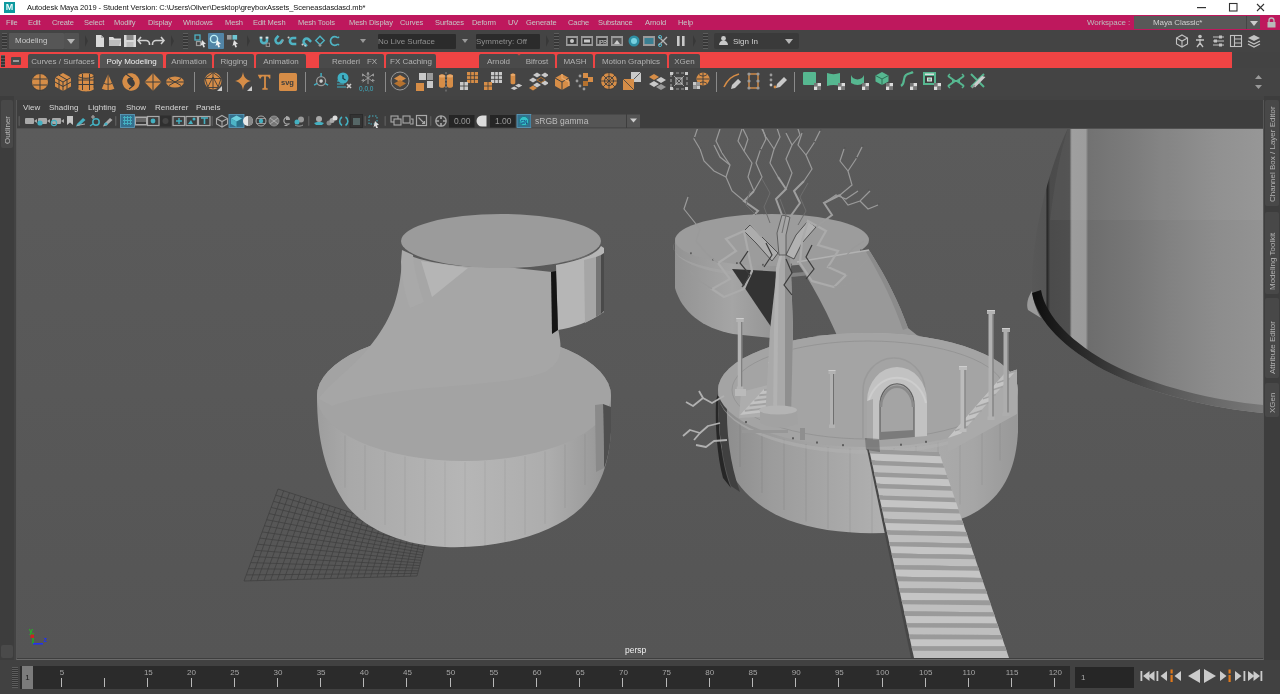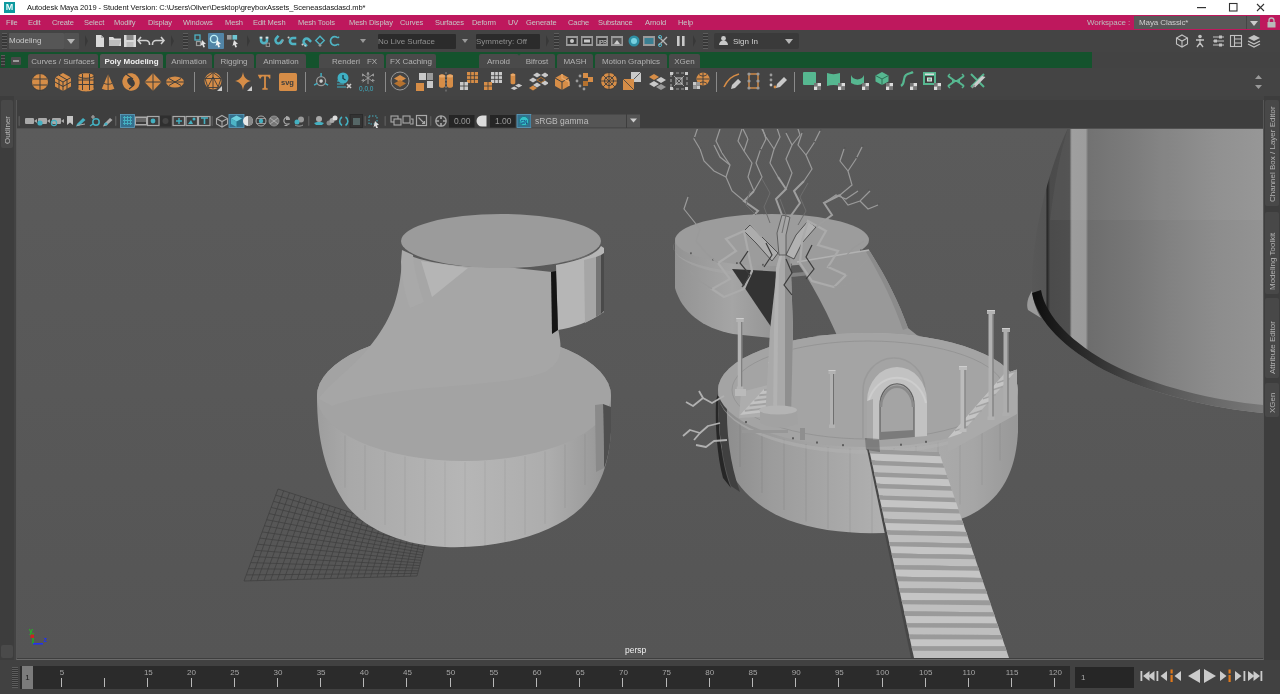--- a/index.html
+++ b/index.html
@@ -9,43 +9,43 @@
 
 #titlebar{position:absolute;left:0;top:0;width:1280px;height:15px;background:#ffffff;color:#000;}
 #titlebar .mlogo{position:absolute;left:4px;top:2px;width:11px;height:11px;background:#0e9a9f;color:#eafcfc;
 font-size:9px;font-weight:bold;text-align:center;line-height:11px;}
 #titlebar .ttext{position:absolute;left:27px;top:2.5px;font-size:7.5px;letter-spacing:-0.05px;color:#111;}
 
 #menubar{position:absolute;left:0;top:15px;width:1280px;height:15px;background:#be185d;color:#c6c6c6;font-size:7.5px;letter-spacing:-0.1px;}
 #menubar span.m{position:absolute;top:3px;}
 #wslabel{position:absolute;top:3px;left:1087px;color:#bdbdbd;font-size:8px;}
 #wsbox{position:absolute;left:1134px;top:1px;width:112px;height:13px;background:#585858;color:#cfcfcf;font-size:8px;
-padding-left:5px;line-height:13px;}
+padding-left:19px;line-height:13px;}
 #wsarrow{position:absolute;left:1246px;top:1px;width:14px;height:13px;background:#585858;border-left:1px solid #464646;}
 #wsarrow:after{content:"";position:absolute;left:3px;top:5px;border:4px solid transparent;border-top:5px solid #ccc;}
 #wslock{position:absolute;left:1267px;top:2px;width:9px;height:11px;}
 
 #statusline{position:absolute;left:0;top:30px;width:1280px;height:22px;background:#444444;}
 .grip{position:absolute;width:5px;height:16px;top:3px;
 background-image:repeating-linear-gradient(to bottom,#5d5d5d 0 1px,#373737 1px 3px);}
 #modefield{position:absolute;left:9px;top:3px;width:55px;height:16px;background:#565656;color:#c9c9c9;
-font-size:8px;line-height:16px;border-radius:1px;}
+font-size:8px;line-height:16px;padding-left:6px;border-radius:1px;}
 #modearrow{position:absolute;left:64px;top:3px;width:15px;height:16px;background:#525252;border-radius:1px;}
 #modearrow:after{content:"";position:absolute;left:3px;top:6px;border:4px solid transparent;border-top:5px solid #b5b5b5;}
 .colsep{position:absolute;top:4px;width:4px;height:14px;}
 .colsep:before{content:"";position:absolute;left:1px;top:1px;width:0px;height:0px;
 border-left:3px solid #383838;border-top:6px solid transparent;border-bottom:6px solid transparent;}
 .sic{position:absolute;top:4px;width:14px;height:14px;}
 .sbox{position:absolute;top:4px;height:15px;background:#2b2b2b;color:#8f8f8f;font-size:8px;line-height:15px;padding-left:0;border-radius:1px;}
 .hlbox{position:absolute;top:3px;width:16px;height:16px;background:#5285a6;border-radius:1px;}
 
-#shelftabs{position:absolute;left:0;top:52px;width:1092px;height:16px;background:#14532d;font-size:8px;color:#b2b2b2;}
+#shelftabs{position:absolute;left:0;top:52px;width:1232px;height:16px;background:#ef4444;font-size:8px;color:#b2b2b2;}
 #shelftabs .tab{position:absolute;top:2px;height:14px;line-height:15px;text-align:center;background:#4a4a4a;
 border-radius:2px 2px 0 0;}
-#shelftabs .tab.active{background:#545454;color:#f0f0f0;font-weight:bold;}
+#shelftabs .tab.active{background:#545454;color:#f0f0f0;font-weight:normal;}
 #shelf{position:absolute;left:0;top:68px;width:1280px;height:28px;background:#444444;}
 #shelf svg{position:absolute;top:3px;}
 
 #leftstrip{position:absolute;left:0;top:96px;width:14px;height:564px;background:#3d3d3d;}
 #outlinertab{position:absolute;left:1px;top:4px;width:12px;height:48px;background:#484848;border-radius:2px;}
 #outlinertab span{position:absolute;left:2px;top:44px;font-size:8px;color:#b8b8b8;white-space:nowrap;
 transform:rotate(-90deg);transform-origin:0 0;}
 #rightstrip{position:absolute;left:1264px;top:96px;width:16px;height:598px;background:#3d3d3d;}
 .rtab{position:absolute;left:1px;width:14px;background:#484848;border-radius:2px;}
 .rtab span{position:absolute;left:3px;font-size:8px;color:#b2b2b2;white-space:nowrap;transform:rotate(-90deg);transform-origin:0 0;}
@@ -545,20 +545,28 @@
         <span style="top:78px;">Modeling Toolkit</span>
       </div>
     <div class="rtab" style="top:202px;height:80px;">
         <span style="top:76px;">Attribute Editor</span>
       </div>
     <div class="rtab" style="top:287px;height:34px;">
         <span style="top:30px;">XGen</span>
       </div>
   </div>
   <div id="panel">
+    <div id="panelmenu">
+      <span style="left:6px">View</span>
+      <span style="left:32px">Shading</span>
+      <span style="left:71px">Lighting</span>
+      <span style="left:109px">Show</span>
+      <span style="left:138px">Renderer</span>
+      <span style="left:179px">Panels</span>
+    </div>
     <div id="paneltools">
       <svg width="660" height="14" viewBox="16 114 660 14" style="position:absolute;left:0;top:0;">
         <g id="ptools">
             <rect x="17.5" y="116" width="1.4" height="10" rx="0.7" fill="#5a5a5a"></rect>
             <rect x="24" y="118" width="9" height="6" rx="1" fill="#a9a9a9"></rect>
             <path d="M33 121l3-2v4z" fill="#a9a9a9"></path>
             <rect x="37" y="118" width="9" height="6" rx="1" fill="#a9a9a9"></rect>
             <path d="M46 121l3-2v4z" fill="#a9a9a9"></path>
             <circle cx="39" cy="123" r="2.6" fill="#44b0c1"></circle>
             <rect x="51" y="118" width="9" height="6" rx="1" fill="#a9a9a9"></rect>

